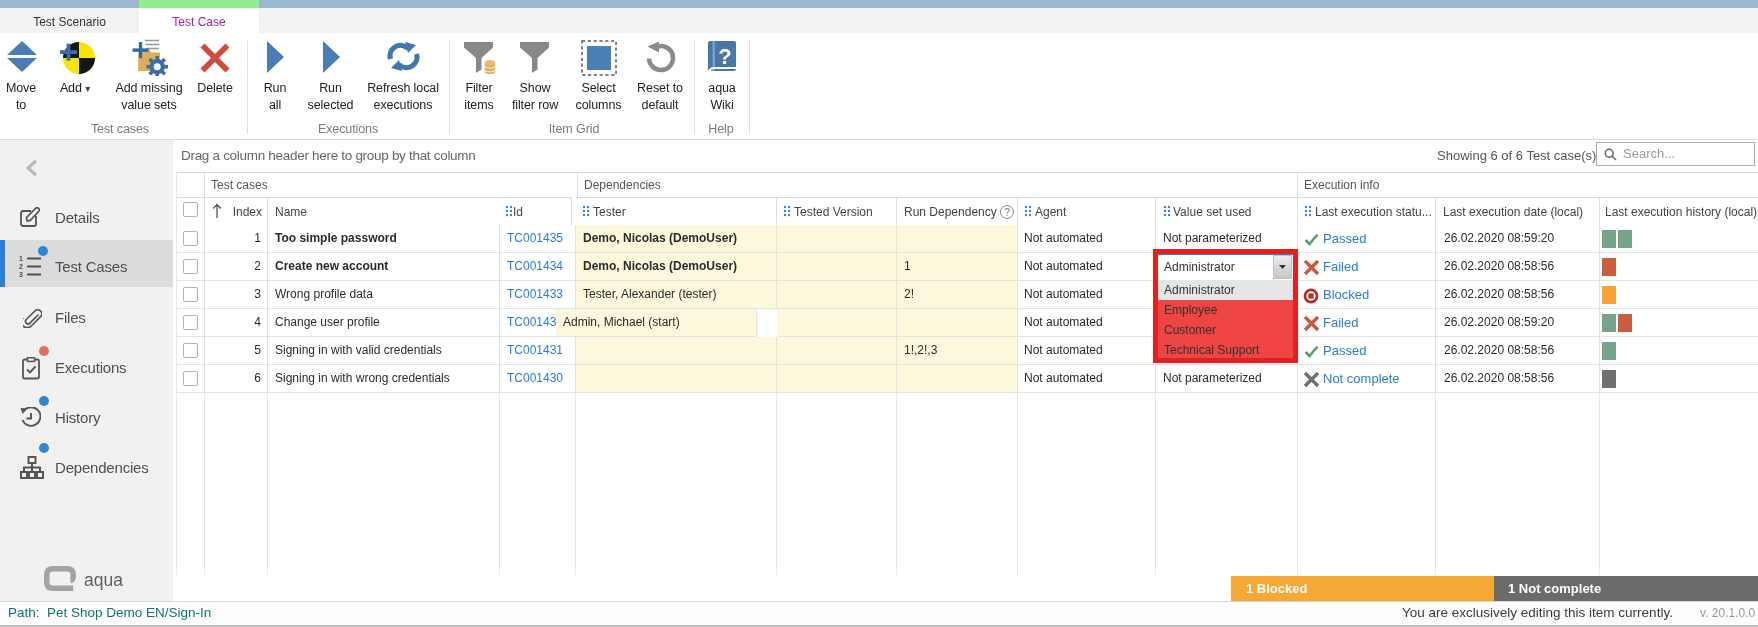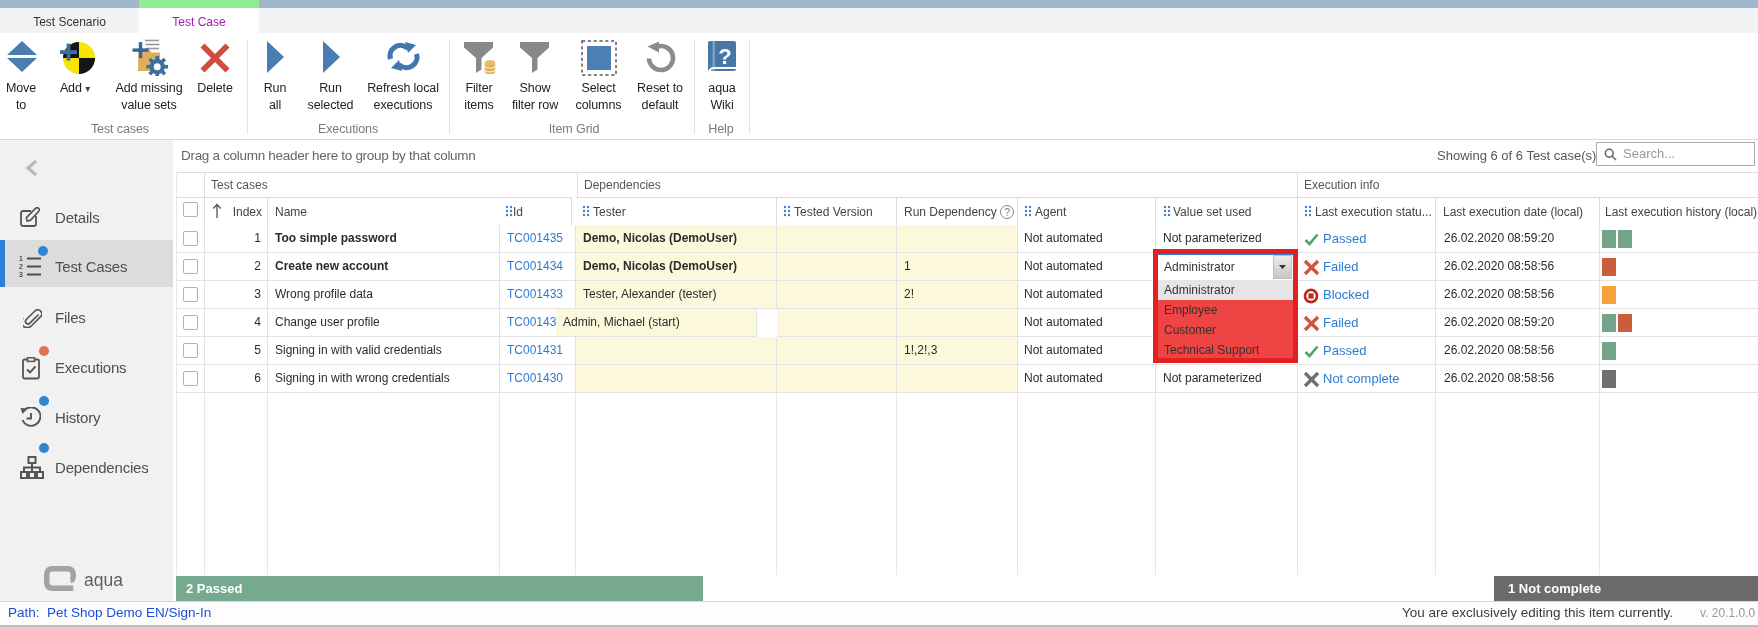--- a/index.html
+++ b/index.html
@@ -473,20 +473,20 @@
     <div class="a" style="left:1158px;top:253px;width:136px;height:27px;background:#fff;border-top:2px solid #2f83d8"></div>
     <div class="a" style="left:1164px;top:255px;width:100px;height:25px;font-size:12px;color:#333;line-height:25px">Administrator</div>
     <div class="a" style="left:1273px;top:255px;width:19px;height:24px;background:linear-gradient(#ececec,#c6c6c6);border:1px solid #c0c0c0"></div>
     <svg class="a" style="left:1279px;top:265px" width="7" height="4" viewBox="0 0 7 4">
         <polygon points="0,0 7,0 3.5,4" fill="#333"></polygon>
       </svg>
 
     <div class="a" style="left:1153px;top:249px;width:145px;height:114px;border:5px solid #e2201f"></div>
   </div>
 
-  <div class="seg" style="left:176px;width:527px;background:#76a98f;padding-left:10px">2 Passed</div>
+  <div class="seg" style="left:1231px;width:263px;background:#f6a837;padding-left:15px">1 Blocked</div>
   <div class="seg" style="left:1494px;width:264px;background:#6b6b6b;padding-left:14px">1 Not complete</div>
 
   <div class="a" style="left:0;top:601px;width:1758px;height:26px;background:#fdfdfd;border-top:1px solid #d6d6d6;border-bottom:2px solid #bfbfbf"></div>
-  <div class="a" style="left:8px;top:601px;height:24px;line-height:24px;font-size:13.5px;color:#1d4ed8">Path:&nbsp;&nbsp;Pet Shop Demo EN/Sign-In</div>
+  <div class="a" style="left:8px;top:601px;height:24px;line-height:24px;font-size:13.5px;color:#0f766e">Path:&nbsp;&nbsp;Pet Shop Demo EN/Sign-In</div>
   <div class="a" style="left:1402px;top:601px;height:24px;line-height:24px;font-size:13.5px;color:#3b3b3b">You are exclusively editing this item currently.</div>
   <div class="a" style="left:1700px;top:601px;height:24px;line-height:24px;font-size:12px;color:#999">v. 20.1.0.0</div>
 </div>
 
 </body></html>

